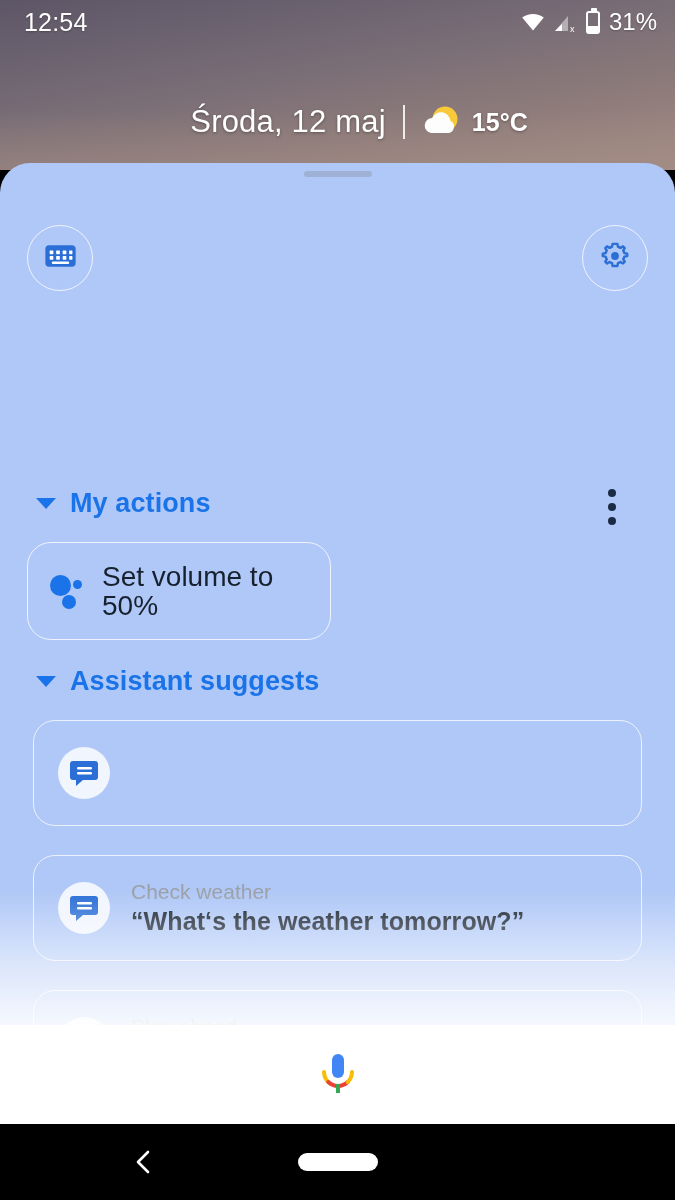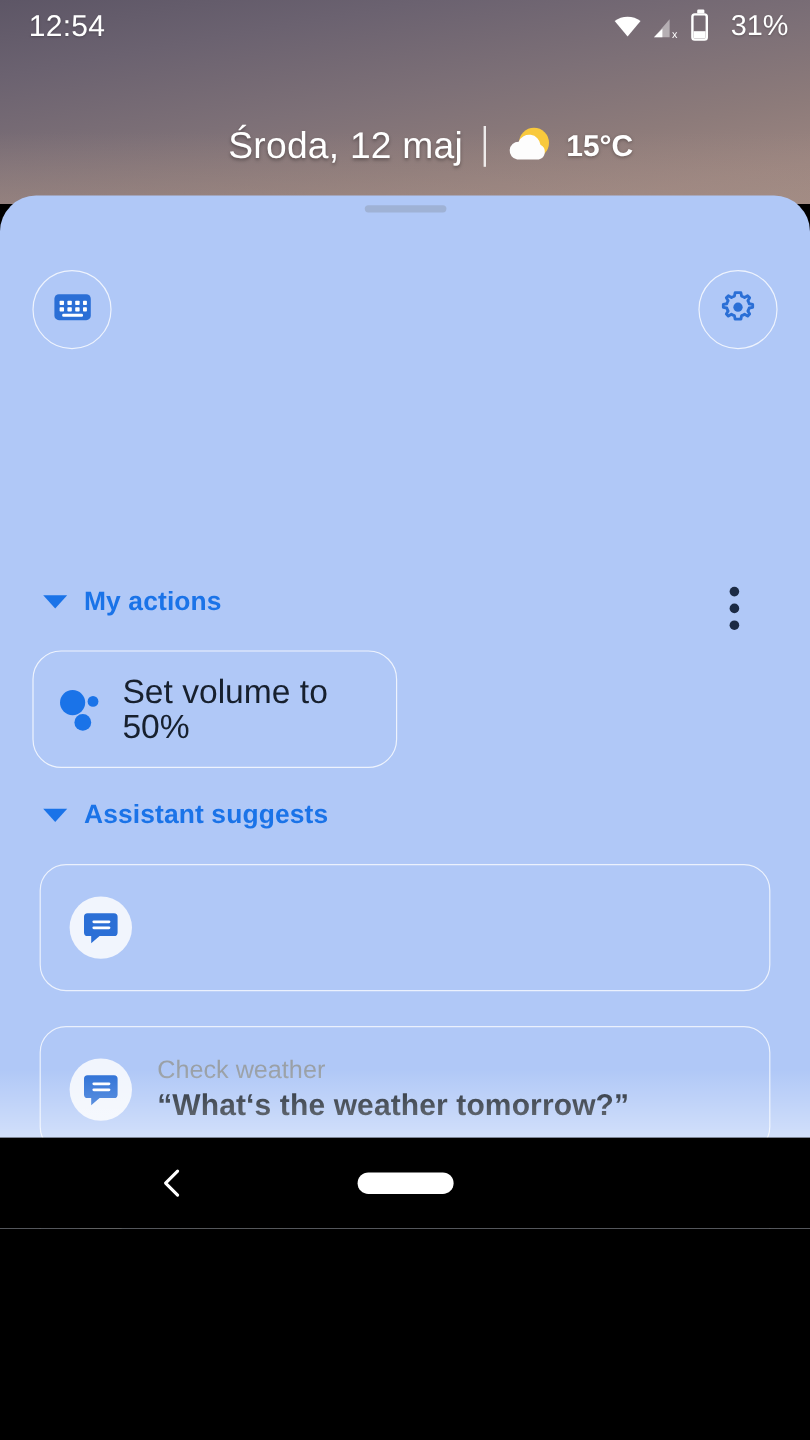--- a/index.html
+++ b/index.html
@@ -4,21 +4,21 @@
 <style>
   * { box-sizing: border-box; margin: 0; padding: 0; }
   html, body {
     width: 675px; height: 1200px;
     font-family: "Liberation Sans", sans-serif;
     overflow: hidden;
     background: #000;
   }
   #screen {
     position: relative;
-    width: 675px; height: 1024px;
+    width: 675px; height: 1200px;
     overflow: hidden;
   }
 
   
   #wallpaper {
     position: absolute; left: 0; top: 0;
     width: 675px; height: 170px;
     background:
       linear-gradient(170deg, #5d5666 0%, #6b6270 22%, #7d7077 48%, #8d7b7a 70%, #9b8580 88%, #a08a83 100%);
   }
@@ -59,21 +59,21 @@
   .batt-glyph::before {
     content: ""; position: absolute;
     top: -5px; left: 3px; width: 6px; height: 3px;
     background: #fff; border-radius: 1px 1px 0 0;
   }
   .batt-fill {
     position: absolute; left: 0; right: 0; bottom: 0;
     height: 31%; background: #ffffff;
   }
   #status-battery-text {
-    font-size: 24px; font-weight: 400; margin-left: 12px;
+    font-size: 24px; font-weight: 400; margin-left: 2px;
     text-shadow: 0 1px 2px rgba(0,0,0,0.25);
   }
 
   
   #date-weather {
     position: absolute; left: 0; top: 103px;
     width: 675px;
     display: flex; align-items: center; justify-content: center;
     gap: 10px;
     color: #ffffff;
@@ -125,21 +125,21 @@
     color: #1a73e8;
     padding-left: 36px;
   }
   .section-head .caret {
     width: 0; height: 0;
     border-left: 10px solid transparent;
     border-right: 10px solid transparent;
     border-top: 11px solid #1a73e8;
   }
   .section-title {
-    font-size: 22px; font-weight: 700; letter-spacing: 0.1px;
+    font-size: 27px; font-weight: 700; letter-spacing: 0.1px;
     color: #1a73e8;
   }
   #my-actions-head { position: absolute; top: 325px; left: 0; width: 675px; }
   #overflow-btn {
     position: absolute; right: 48px; top: 322px;
     width: 30px; height: 44px;
     display: flex; flex-direction: column; align-items: center;
     justify-content: center; gap: 6px;
   }
   #overflow-btn span {

